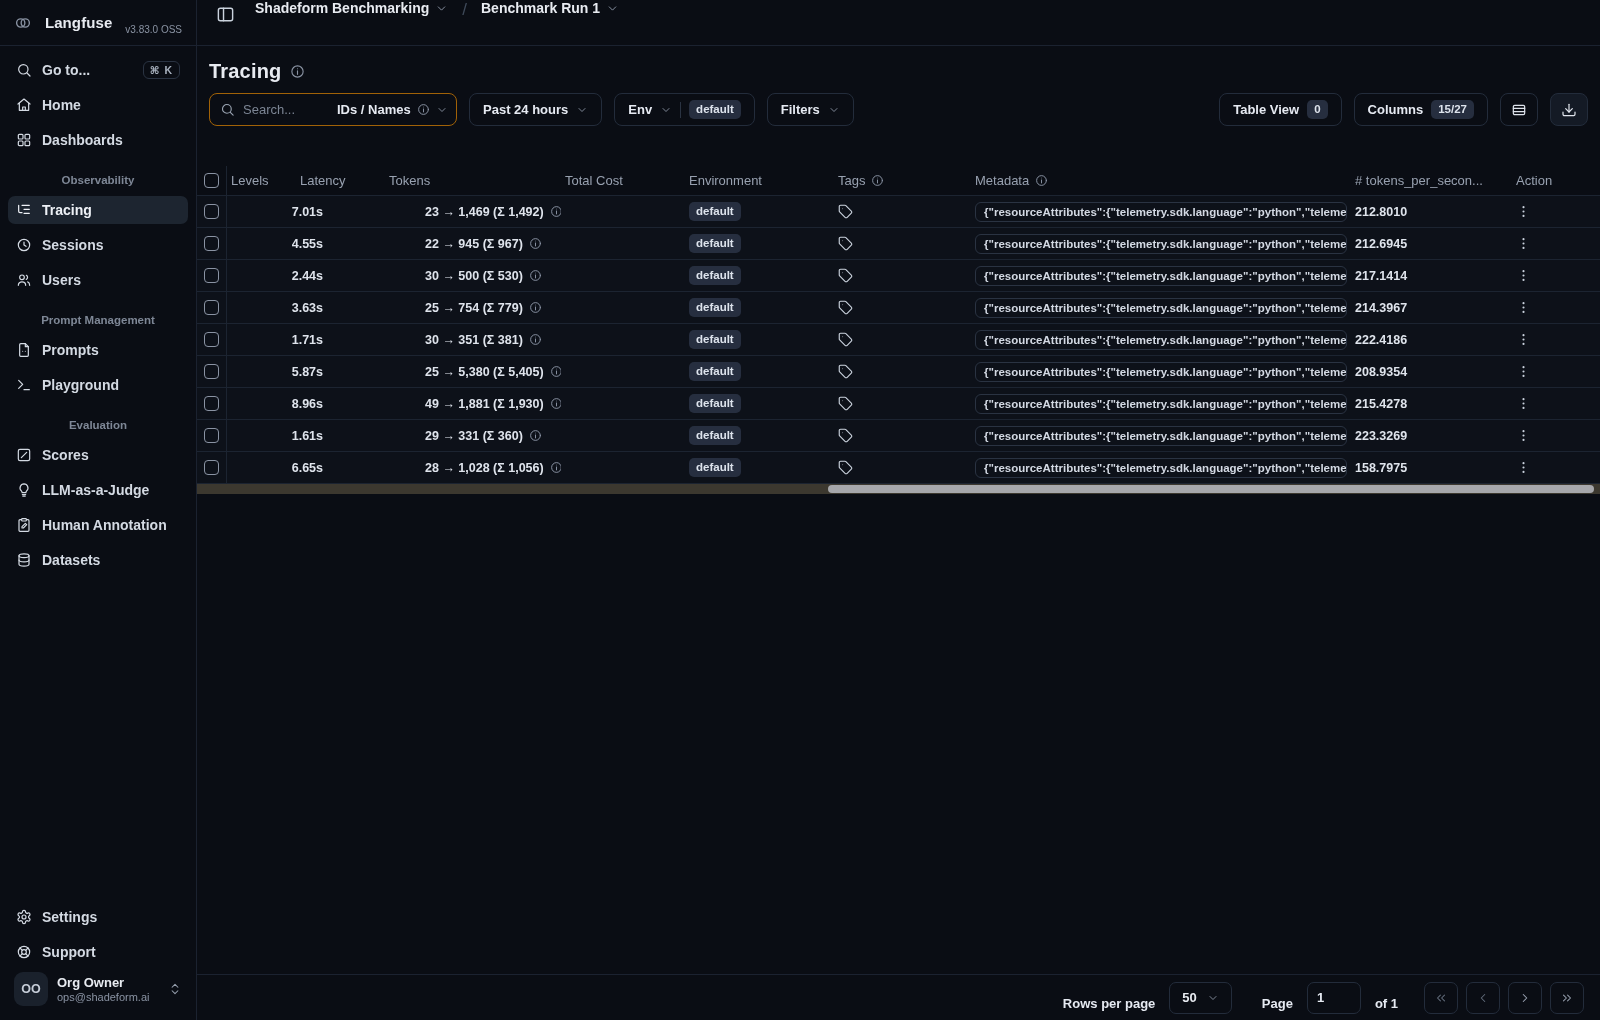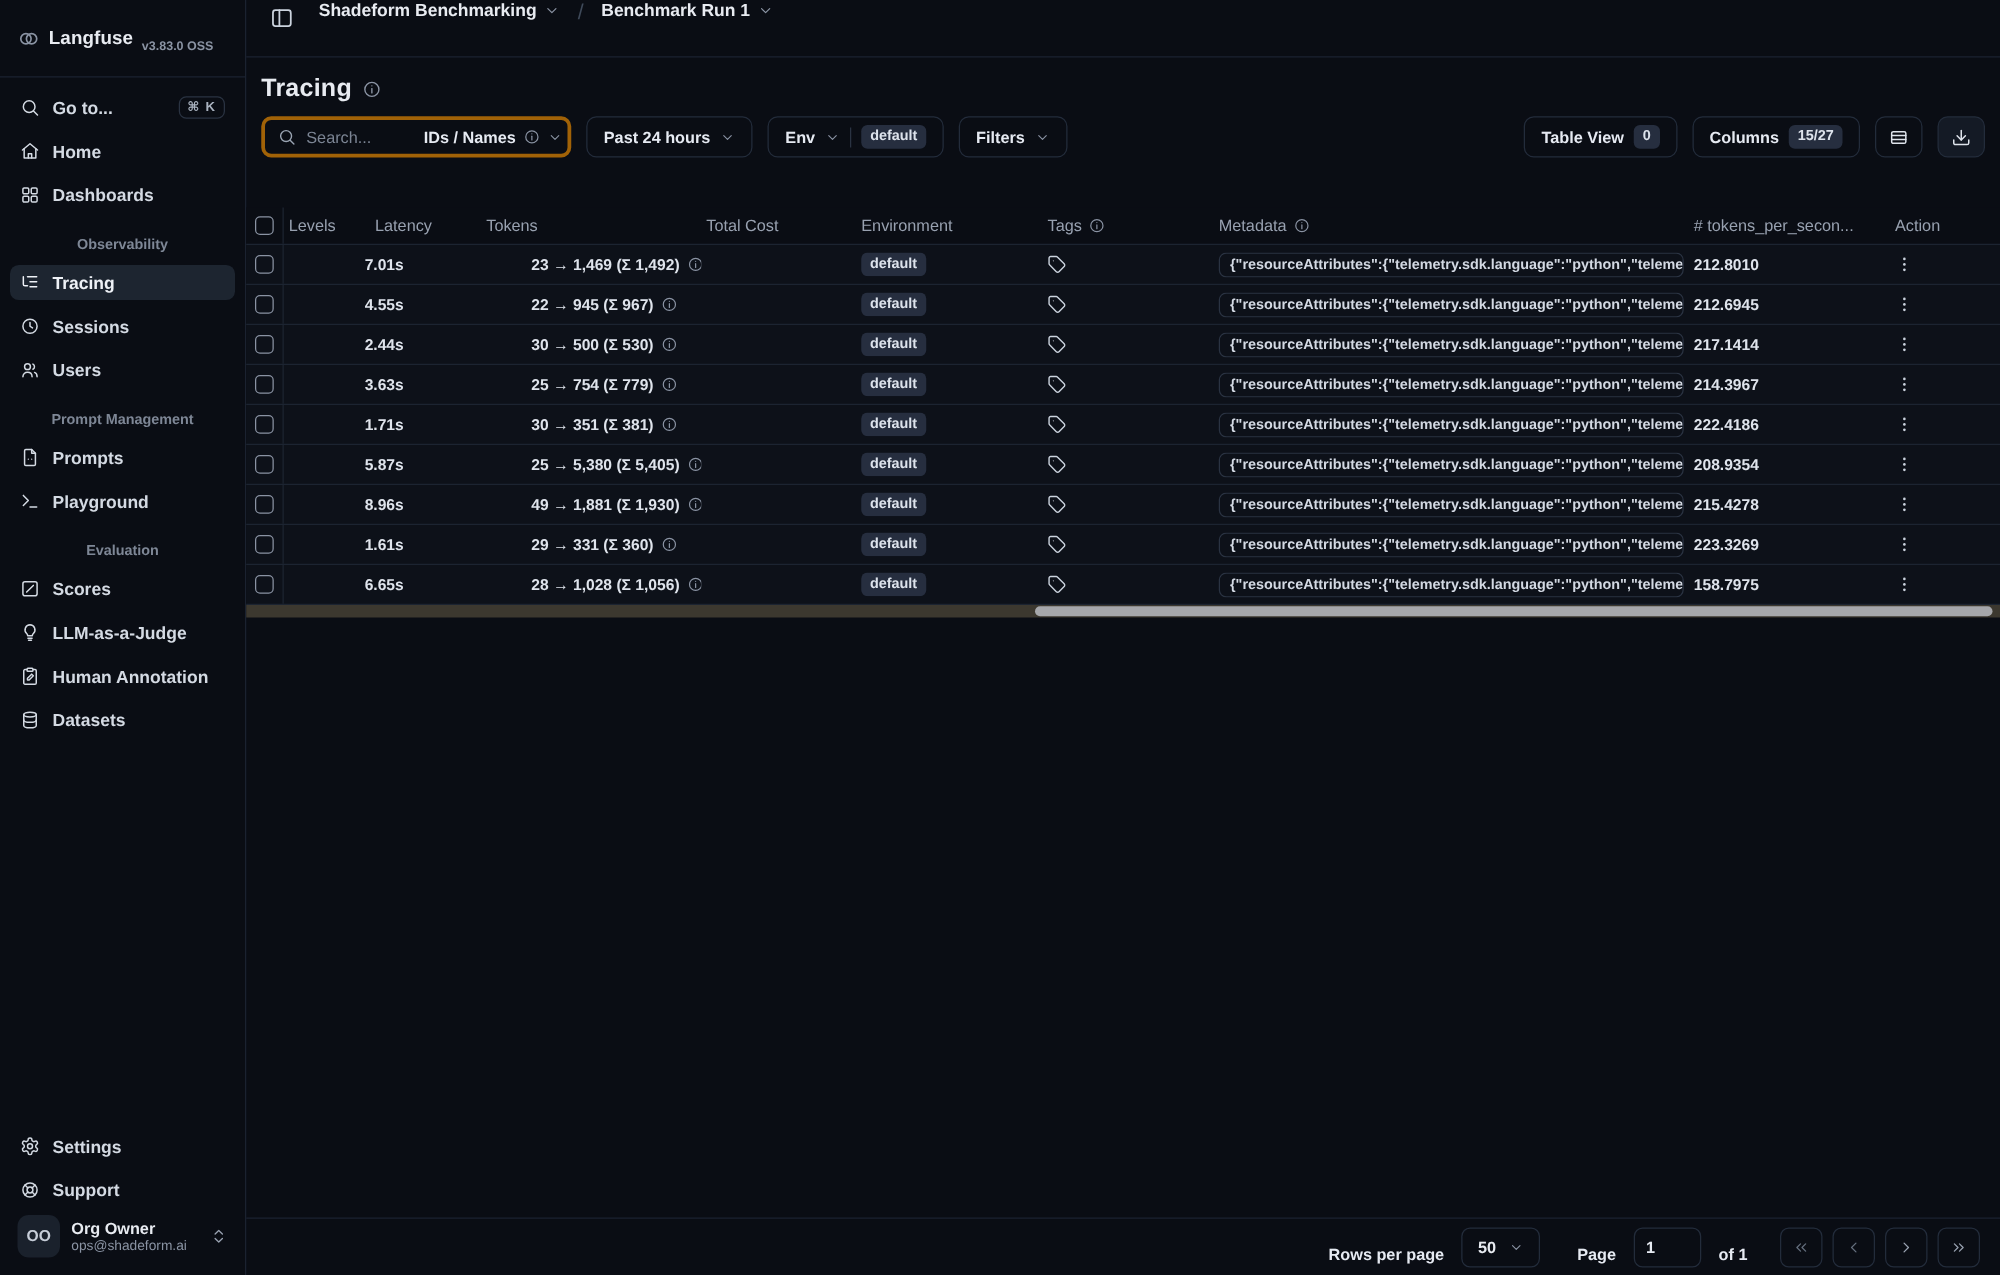--- a/index.html
+++ b/index.html
@@ -7,24 +7,24 @@
     font-family: "Liberation Sans", "DejaVu Sans", sans-serif; }
   .app { display: flex; width: 1600px; height: 1020px; color: #e8ebf1; }
 
   
   .ic { stroke: currentColor; fill: none; stroke-width: 1.8; stroke-linecap: round; stroke-linejoin: round; flex: none; }
   .ic-fill { fill: currentColor; stroke: none; flex: none; }
 
   
   .sidebar { width: 197px; flex: none; display: flex; flex-direction: column;
     border-right: 1px solid #1b2230; background: #0a0d14; }
-  .logo-row { height: 62px; flex: none; display: flex; align-items: center; gap: 7px;
-    padding: 0 14px; border-bottom: 1px solid #1b2230; }
+  .logo-row { height: 46px; flex: none; display: flex; align-items: center; gap: 7px;
+    padding: 0 14px; border-bottom: 1px solid #1b2230; justify-content: space-between; }
   .logo-name { font-size: 15px; font-weight: 700; letter-spacing: .1px; }
-  .logo-ver { font-size: 10px; font-weight: 700; color: #8a93a3; margin-top: 14px; }
+  .logo-ver { font-size: 10px; font-weight: 400; color: #8a93a3; margin-top: 14px; }
   .side-body { flex: 1; display: flex; flex-direction: column; padding: 10px 8px 8px; min-height: 0; }
   .goto { display: flex; align-items: center; gap: 10px; height: 28px; padding: 0 8px;
     border-radius: 7px; color: #d4dae3; font-size: 14px; font-weight: 600; cursor: pointer; }
   .goto .grow { flex: 1; }
   .kbd { font-size: 10.5px; color: #aab3c0; border: 1px solid #2a3342; border-radius: 6px;
     padding: 2px 6px; font-weight: 600; letter-spacing: 1px; }
   .nav-item { display: flex; align-items: center; gap: 10px; height: 28px; padding: 0 8px;
     margin-top: 7px; border-radius: 7px; color: #d4dae3; font-size: 14px; font-weight: 600; cursor: pointer; }
   .nav-item .lbl { white-space: nowrap; }
   .nav-item.active { background: #1d2530; color: #eef1f6; }
@@ -61,21 +61,21 @@
   .tab.active::after { content: ""; position: absolute; left: -3px; right: -3px; bottom: 0;
     height: 4px; border-radius: 2px; background: #b9c1cc; }
 
   .toolbar { display: flex; align-items: center; padding: 10px 12px 0; gap: 12px; }
   .toolbar .grow { flex: 1; }
   .tbtn { display: flex; align-items: center; gap: 8px; height: 33px; padding: 0 13px;
     border: 1px solid #232c3b; border-radius: 8px; font-size: 13px; font-weight: 700;
     color: #e6eaf2; cursor: pointer; background: transparent; white-space: nowrap; }
   .tbtn .chev { color: #8a93a3; }
   .search-group { display: flex; align-items: center; gap: 8px; height: 33px; width: 248px;
-    border: 3px solid #a16207; border-radius: 8px; padding: 0 10px; cursor: text; }
+    border: 1px solid #a16207; border-radius: 8px; padding: 0 10px; cursor: text; }
   .search-group input { background: transparent; border: none; outline: none; color: #e6eaf2;
     font-size: 13px; width: 86px; font-family: inherit; }
   .search-group input::placeholder { color: #7c8594; }
   .search-mode { display: flex; align-items: center; gap: 6px; font-size: 13px; font-weight: 700;
     color: #e6eaf2; cursor: pointer; white-space: nowrap; }
   .badge { background: #262e3f; color: #dde3ec; border-radius: 5px; padding: 2.5px 7px;
     font-size: 11.5px; font-weight: 600; line-height: 1.2; }
   .vline { width: 1px; height: 16px; background: #2a3342; }
   .icon-btn { width: 38px; height: 33px; display: flex; align-items: center; justify-content: center;
     border: 1px solid #232c3b; border-radius: 8px; color: #dfe4ec; cursor: pointer; }

